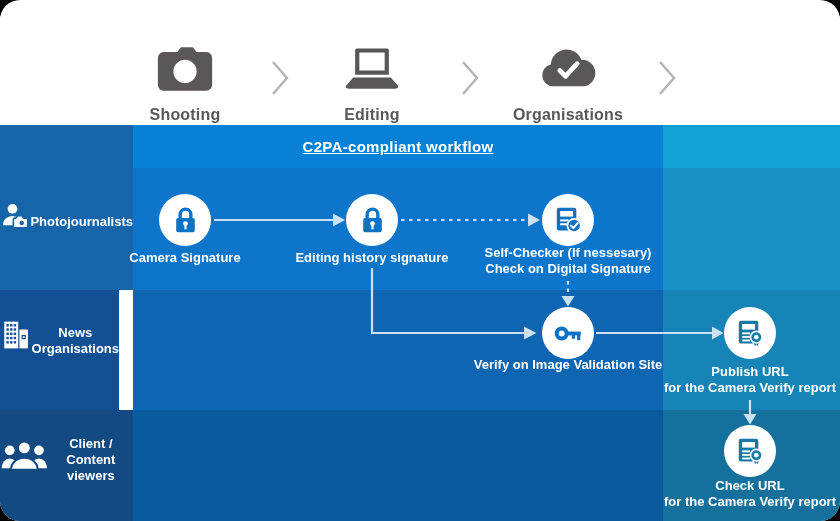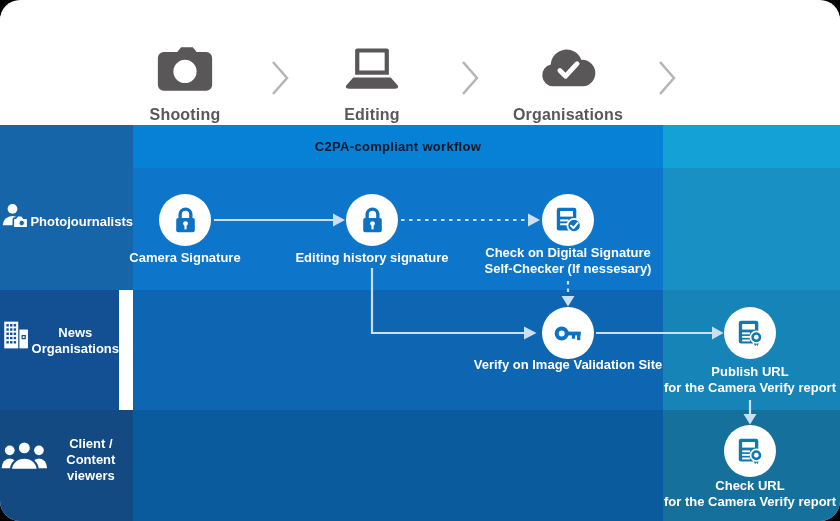--- a/index.html
+++ b/index.html
@@ -8,21 +8,21 @@
   .abs{position:absolute;}
   .cell{position:absolute;}
   
   .top-band{position:absolute;left:0;top:16px;width:840px;height:125px;background:#fff;}
   .stage{position:absolute;top:26px;width:150px;text-align:center;color:#595757;}
   .stage-icon{height:54px;display:flex;align-items:center;justify-content:center;}
   .stage-label{margin-top:10px;font-size:16px;font-weight:bold;letter-spacing:.2px;}
   .chevron{position:absolute;top:44px;}
   
   .hdr-title{width:100%;height:100%;display:flex;align-items:center;justify-content:center;
-             color:#0f172a;font-size:13px;font-weight:bold;letter-spacing:.3px;}
+             color:#ffffff;font-size:15px;font-weight:bold;letter-spacing:.3px;text-decoration:underline;}
   
   .actor{display:flex;flex-direction:row;align-items:center;color:#fff;text-align:center;}
   .actor-label{font-size:13px;font-weight:bold;line-height:16px;}
   
   .node{position:absolute;width:52px;height:52px;border-radius:50%;background:#fff;
         display:flex;align-items:center;justify-content:center;}
   .node-label{position:absolute;color:#fff;font-size:13px;font-weight:bold;text-align:center;line-height:15.5px;}
   svg{display:block;}
 </style>
 </head>
@@ -192,22 +192,22 @@
     <svg width="29" height="29" viewBox="0 0 26 26">
       <rect x="2.5" y="1.5" width="17.5" height="20.5" rx="2" fill="#0b72c4"></rect>
       <rect x="5.5" y="4.5" width="11.5" height="5" fill="#fff"></rect>
       <rect x="5.5" y="12" width="7.5" height="1.8" fill="#fff"></rect>
       <rect x="5.5" y="15.5" width="7.5" height="1.8" fill="#fff"></rect>
       <circle cx="18" cy="17.5" r="6" fill="#0b72c4" stroke="#fff" stroke-width="1.6"></circle>
       <polyline points="15.2,17.6 17.4,19.8 21.3,15.2" fill="none" stroke="#fff" stroke-width="1.8" stroke-linecap="round" stroke-linejoin="round"></polyline>
     </svg>
   </div>
   <div class="node-label" style="left:463px;top:245px;width:210px;">
+    <div>Self-Checker (If nessesary)</div>
     <div>Check on Digital Signature</div>
-    <div>Self-Checker (If nessesary)</div>
   </div>
 
   <div class="node" style="left:542px;top:307px;">
     <svg width="31" height="31" viewBox="0 0 26 26">
       <circle cx="7.3" cy="13" r="4.2" fill="none" stroke="#0b72c4" stroke-width="3.4"></circle>
       <rect x="11.3" y="11.4" width="12" height="3.2" fill="#0b72c4"></rect>
       <rect x="15.8" y="14" width="2.7" height="3.4" fill="#0b72c4"></rect>
       <rect x="20.2" y="14" width="2.7" height="4.6" fill="#0b72c4"></rect>
     </svg>
   </div>

